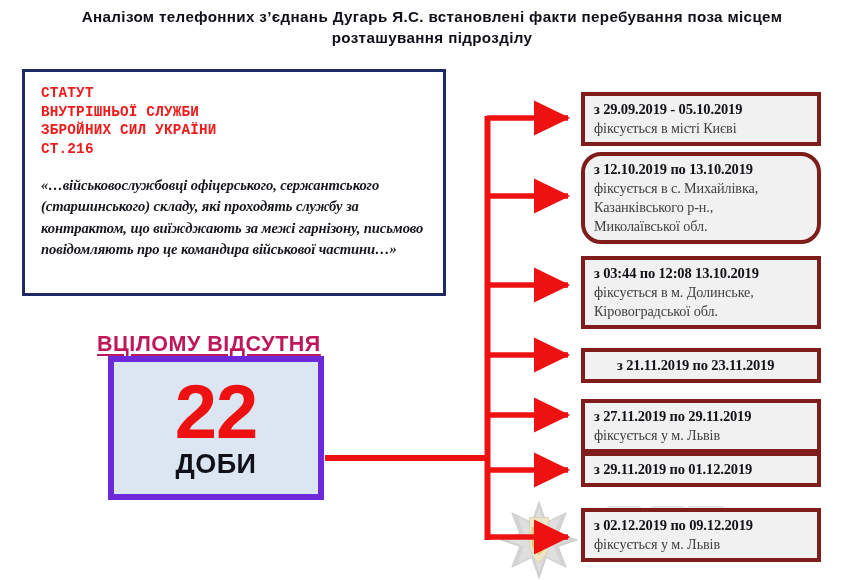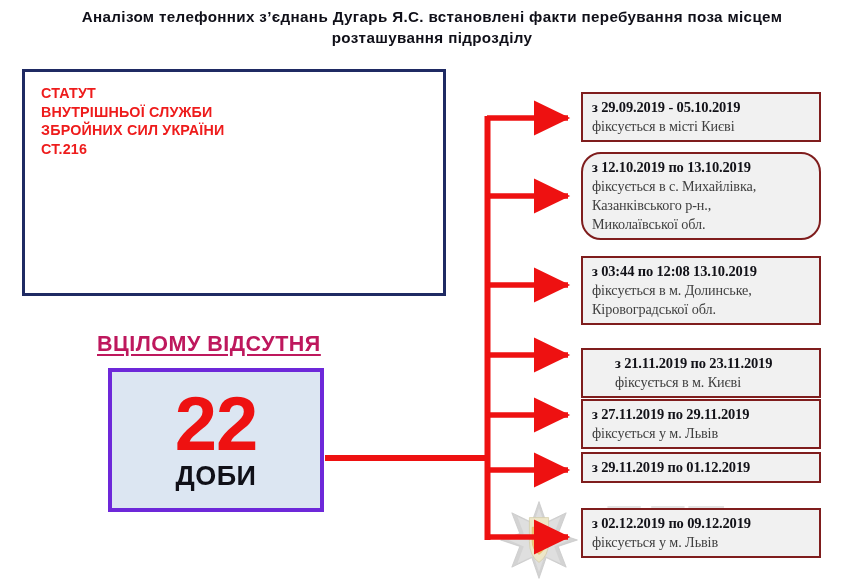--- a/index.html
+++ b/index.html
@@ -38,21 +38,21 @@
     top: 69px;
     width: 424px;
     height: 227px;
     box-sizing: border-box;
     border: 3px solid #1f2a63;
     background: #ffffff;
     padding: 12px 14px 0 16px;
   }
   #statute-heading {
     color: #ee1c1c;
-    font-family: Liberation Sans, sans-serif;
+    font-family: Liberation Mono, monospace;
     font-weight: bold;
     font-size: 14.3px;
     line-height: 18.5px;
     letter-spacing: 0.2px;
     white-space: pre-line;
   }
   #statute-quote {
     margin-top: 17px;
     color: #15151c;
     font-family: "Liberation Serif", serif;
@@ -75,26 +75,26 @@
     color: #be185d;
     text-decoration: underline;
     text-underline-offset: 3px;
     text-align: center;
   }
 
   
   #days-box {
     position: absolute;
     left: 108px;
-    top: 368px;
+    top: 356px;
     width: 216px;
     height: 144px;
     box-sizing: border-box;
     background: #dce6f2;
-    border: 4px solid #6d28d9;
+    border: 6px solid #6d28d9;
     display: flex;
     flex-direction: column;
     align-items: center;
     justify-content: center;
   }
   #days-number {
     color: #ee1111;
     font-family: "Liberation Sans", sans-serif;
     font-weight: bold;
     font-size: 76px;
@@ -149,21 +149,21 @@
     opacity: 0.55;
   }
 
   
   .event-box {
     position: absolute;
     left: 581px;
     width: 240px;
     box-sizing: border-box;
     background: #f1f1f1;
-    border: 2px solid #7f1d1d;
+    border: 4px solid #7f1d1d;
     padding: 4px 7px 4px 9px;
   }
   .event-range {
     font-family: "Liberation Serif", serif;
     font-weight: bold;
     font-size: 14.5px;
     line-height: 19px;
     color: #121218;
     letter-spacing: -0.15px;
   }
@@ -179,20 +179,21 @@
 </head>
 <body>
 
 <div id="title">Аналізом телефонних з’єднань Дугарь Я.С. встановлені факти перебування поза місцем розташування підрозділу</div>
 
 <div id="statute-box">
   <div id="statute-heading">СТАТУТ
 ВНУТРІШНЬОЇ СЛУЖБИ
 ЗБРОЙНИХ СИЛ УКРАЇНИ
 СТ.216</div>
+  <div id="statute-quote">«…військовослужбовці офіцерського, сержантського (старшинського) складу, які проходять службу за контрактом, що виїжджають за межі гарнізону, письмово повідомляють про це командира військової частини…»</div>
 </div>
 
 <div id="absent-heading">ВЦІЛОМУ ВІДСУТНЯ</div>
 
 <div id="days-box">
   <div id="days-number">22</div>
   <div id="days-label">ДОБИ</div>
 </div>
 
 <div id="emblem">
@@ -241,21 +242,20 @@
 </div>
 
 <div class="event-box" style="top:256px;">
   <div class="event-range">з 03:44 по 12:08 13.10.2019</div>
   <div class="event-place">фіксується в м. Долинське,
 Кіровоградської обл.</div>
 </div>
 
 <div class="event-box" style="top:348px;padding-left:32px;">
   <div class="event-range">з 21.11.2019 по 23.11.2019</div>
-  <div class="event-place">фіксується в м. Києві</div>
 </div>
 
 <div class="event-box" style="top:399px;">
   <div class="event-range">з 27.11.2019 по 29.11.2019</div>
   <div class="event-place">фіксується у м. Львів</div>
 </div>
 
 <div class="event-box" style="top:452px;">
   <div class="event-range">з 29.11.2019 по 01.12.2019</div>
 </div>

